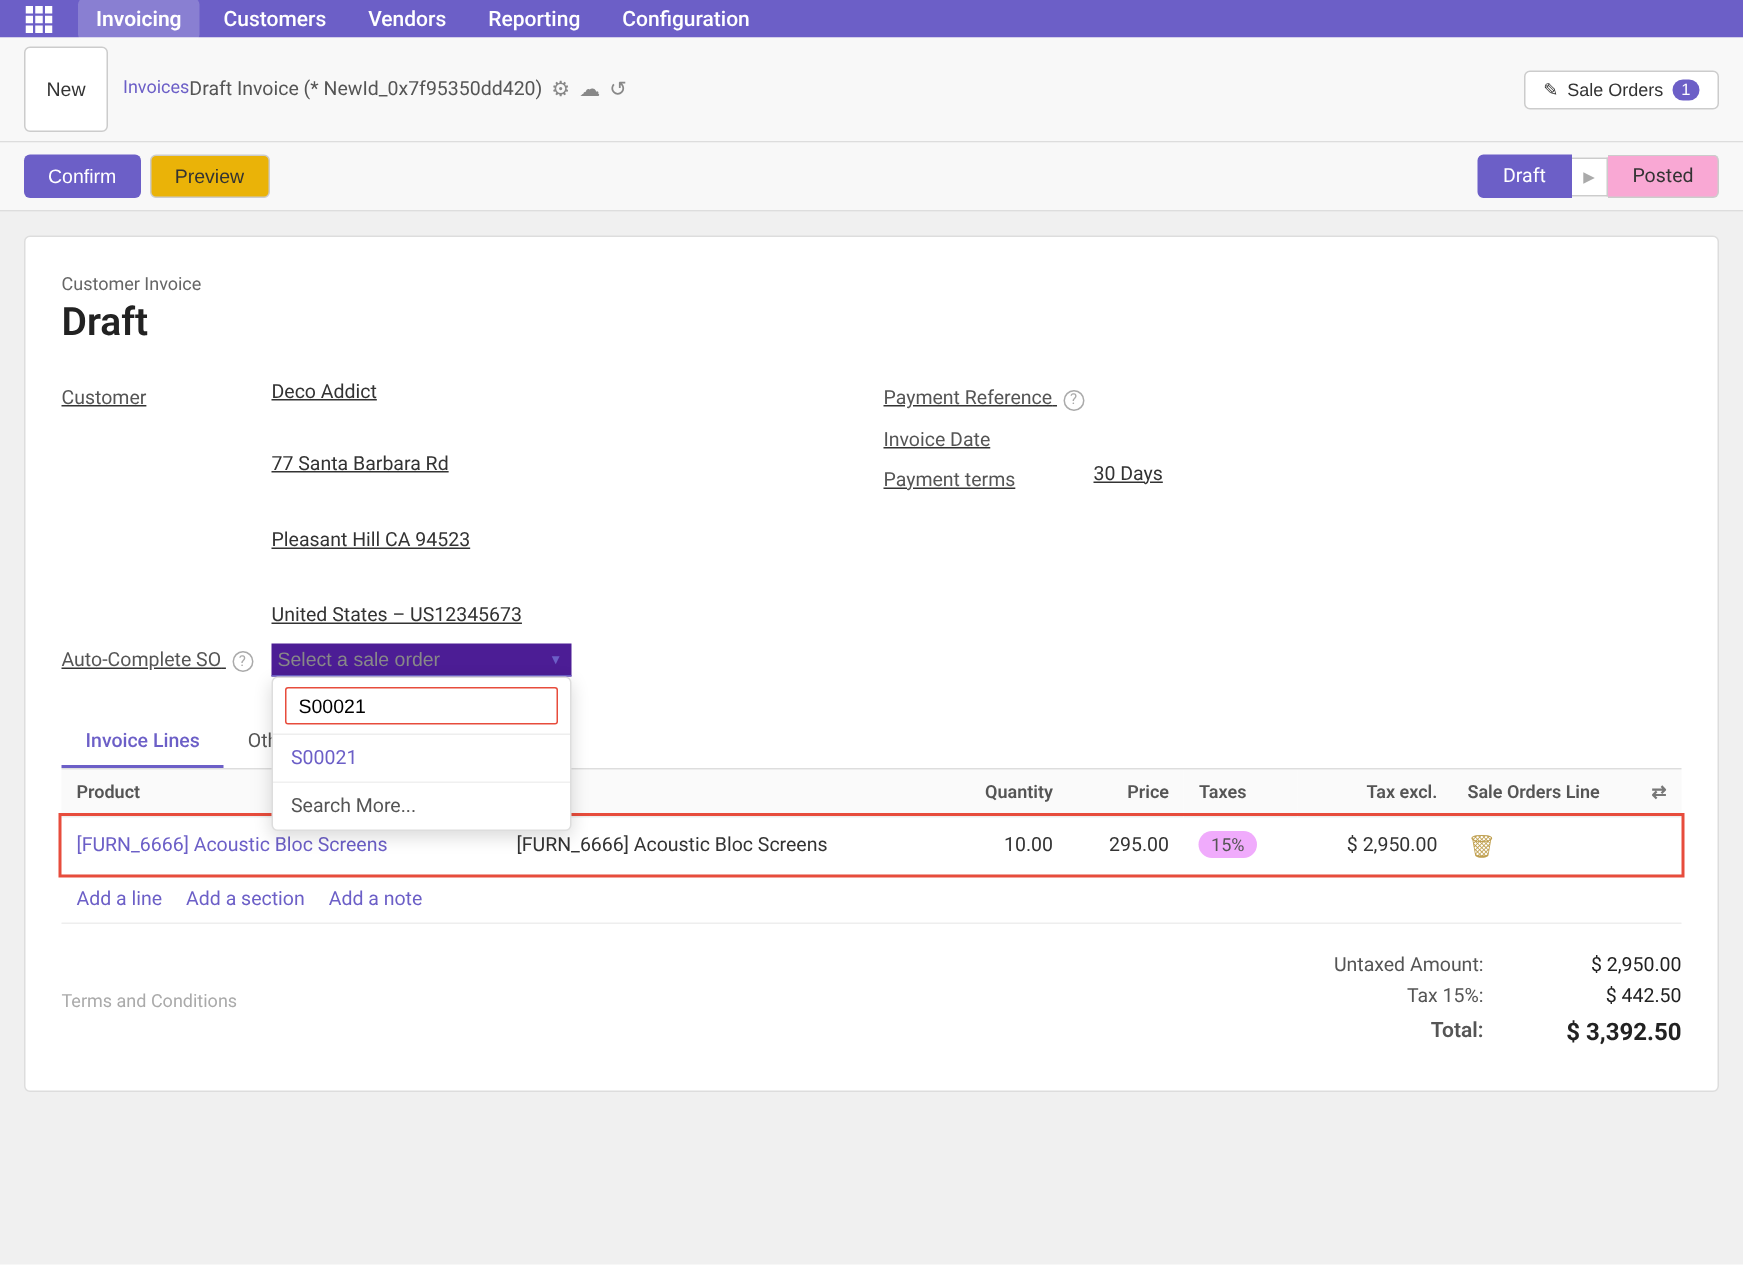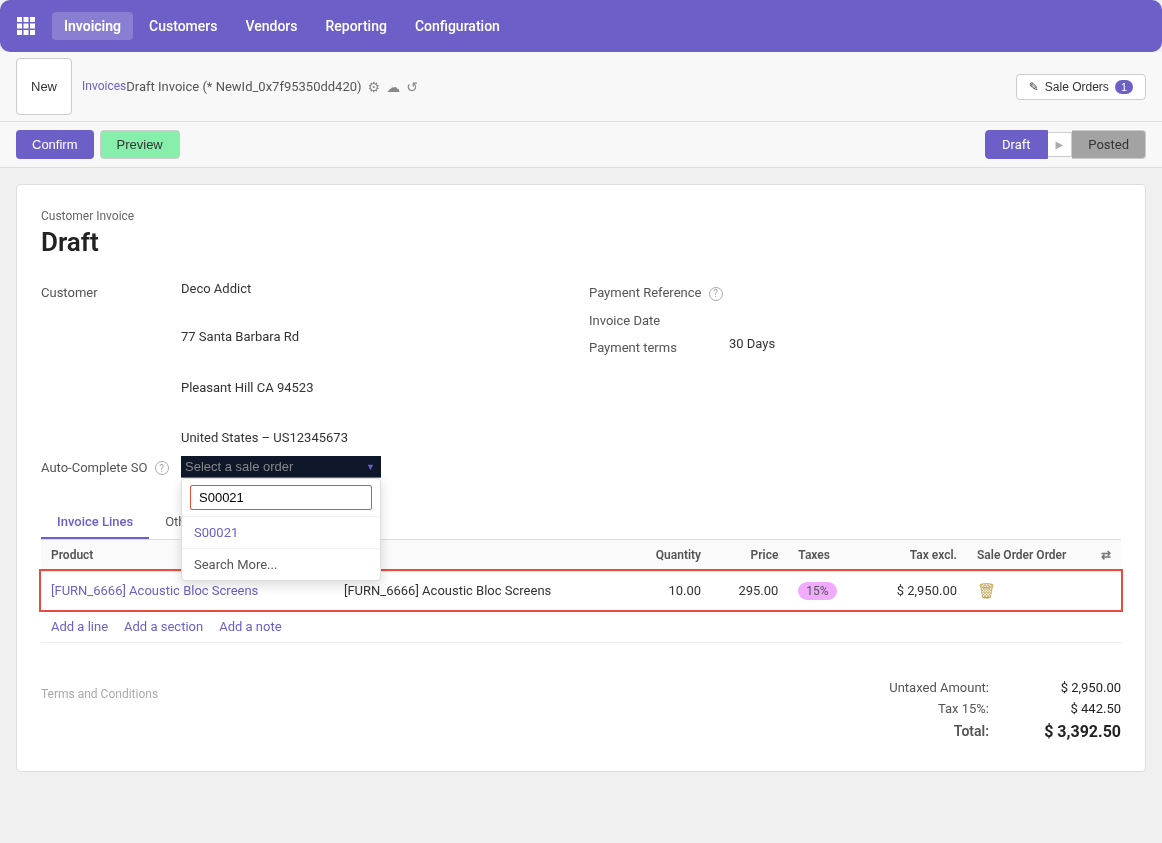--- a/index.html
+++ b/index.html
@@ -4,23 +4,22 @@
   <style>
     * { box-sizing: border-box; margin: 0; padding: 0; }
     body { font-family: -apple-system, BlinkMacSystemFont, 'Segoe UI', Roboto, sans-serif; font-size: 13px; background: #f0f0f0; color: #333; }
 
     
     .top-nav {
       background: #6c5fc7;
       display: flex;
       align-items: center;
       padding: 0 12px;
-      height: 52px;
+      height: 25px;
       gap: 4px;
-      border-radius: 10px;
     }
     .top-nav .apps-icon {
       width: 28px; height: 28px;
       display: flex; align-items: center; justify-content: center;
       cursor: pointer;
       margin-right: 8px;
     }
     .top-nav .apps-icon svg { width: 18px; height: 18px; fill: white; }
     .top-nav .nav-item {
       color: white;
@@ -89,33 +88,33 @@
       background: #6c5fc7;
       color: white;
       border: none;
       border-radius: 4px;
       padding: 6px 16px;
       font-size: 13px;
       cursor: pointer;
       font-weight: 500;
     }
     .preview-btn {
-      background: #86efac;
+      background: #eab308;
       border: 1px solid #ccc;
       border-radius: 4px;
       padding: 6px 16px;
       font-size: 13px;
       cursor: pointer;
       color: #333;
     }
     .status-bar { display: flex; align-items: center; }
     .status-item {
       padding: 6px 16px;
       font-size: 13px;
-      background: #a3a3a3;
+      background: #f9a8d4;
       border: 1px solid #ccc;
       cursor: pointer;
       color: #333;
     }
     .status-item.active {
       background: #6c5fc7;
       color: white;
       border-color: #6c5fc7;
     }
     .status-item:first-child { border-radius: 4px 0 0 4px; }
@@ -134,36 +133,36 @@
       background: white;
       margin: 16px;
       border: 1px solid #ddd;
       border-radius: 4px;
       padding: 24px;
     }
     .invoice-type { font-size: 12px; color: #666; margin-bottom: 4px; }
     .invoice-status { font-size: 26px; font-weight: 600; color: #222; margin-bottom: 24px; }
 
     
-    .form-grid { display: grid; grid-template-columns: 1fr 1fr; gap: 16px; margin-bottom: 20px; }
+    .form-grid { display: grid; grid-template-columns: 1fr 1fr; gap: 16px; margin-bottom: 20px; text-decoration: underline; }
     .form-section-left {}
     .form-section-right {}
 
     .field-row { display: flex; align-items: flex-start; margin-bottom: 8px; }
     .field-label { color: #555; font-size: 13px; width: 140px; flex-shrink: 0; padding-top: 4px; }
     .field-value { color: #333; font-size: 13px; }
     .field-value .address-line { display: block; line-height: 1.5; margin-top: 31px; }
 
     .select-field {
       border: none;
       border-bottom: 1px solid #6c5fc7;
       padding: 3px 24px 3px 4px;
       font-size: 13px;
       color: #888;
-      background: #0f172a;
+      background: #4c1d95;
       outline: none;
       min-width: 200px;
       appearance: none;
       cursor: pointer;
       position: relative;
     }
     .select-wrapper { position: relative; display: inline-block; }
     .select-wrapper::after {
       content: '▼';
       position: absolute;
@@ -257,21 +256,21 @@
       border-radius: 10px;
       padding: 2px 8px;
       font-size: 12px;
       color: #555;
     }
 
     .delete-icon { color: #c0a050; cursor: pointer; font-size: 15px; }
 
     .add-line-row { padding: 8px 10px; display: flex; gap: 16px; }
     .add-link { color: #6c5fc7; font-size: 13px; cursor: pointer; text-decoration: none; }
-    .totals-table { font-size: 13px; margin-top: 17px; }
+    .totals-table { font-size: 13px; }
     .totals-row { display: flex; justify-content: flex-end; align-items: center; gap: 32px; margin-bottom: 6px; }
     .totals-row .label { color: #555; text-align: right; min-width: 140px; }
     .totals-row .amount { text-align: right; min-width: 100px; color: #222; }
     .totals-row.total-row .label { font-weight: 600; font-size: 14px; }
     .totals-row.total-row .amount { font-weight: 700; font-size: 16px; }
 
     
     .terms-section { margin-top: 16px; color: #aaa; font-size: 12px; padding: 8px 0; }
 
     
@@ -402,21 +401,21 @@
   <table class="invoice-table">
     <thead>
       <tr>
         <th>Product</th>
         <th>Label</th>
         <th class="right">Quantity</th>
         <th class="right">Price</th>
         <th>Taxes</th>
         <th class="right">Tax excl.</th>
         <th>
-          <span>Sale Order Order</span>
+          <span>Sale Orders Line</span>
           <span style="float:right; cursor:pointer; color:#777;">⇄</span>
         </th>
       </tr>
     </thead>
     <tbody>
       <tr class="highlighted-row">
         <td class="link-color">[FURN_6666] Acoustic Bloc Screens</td>
         <td>[FURN_6666] Acoustic Bloc Screens</td>
         <td class="right">10.00</td>
         <td class="right">295.00</td>

